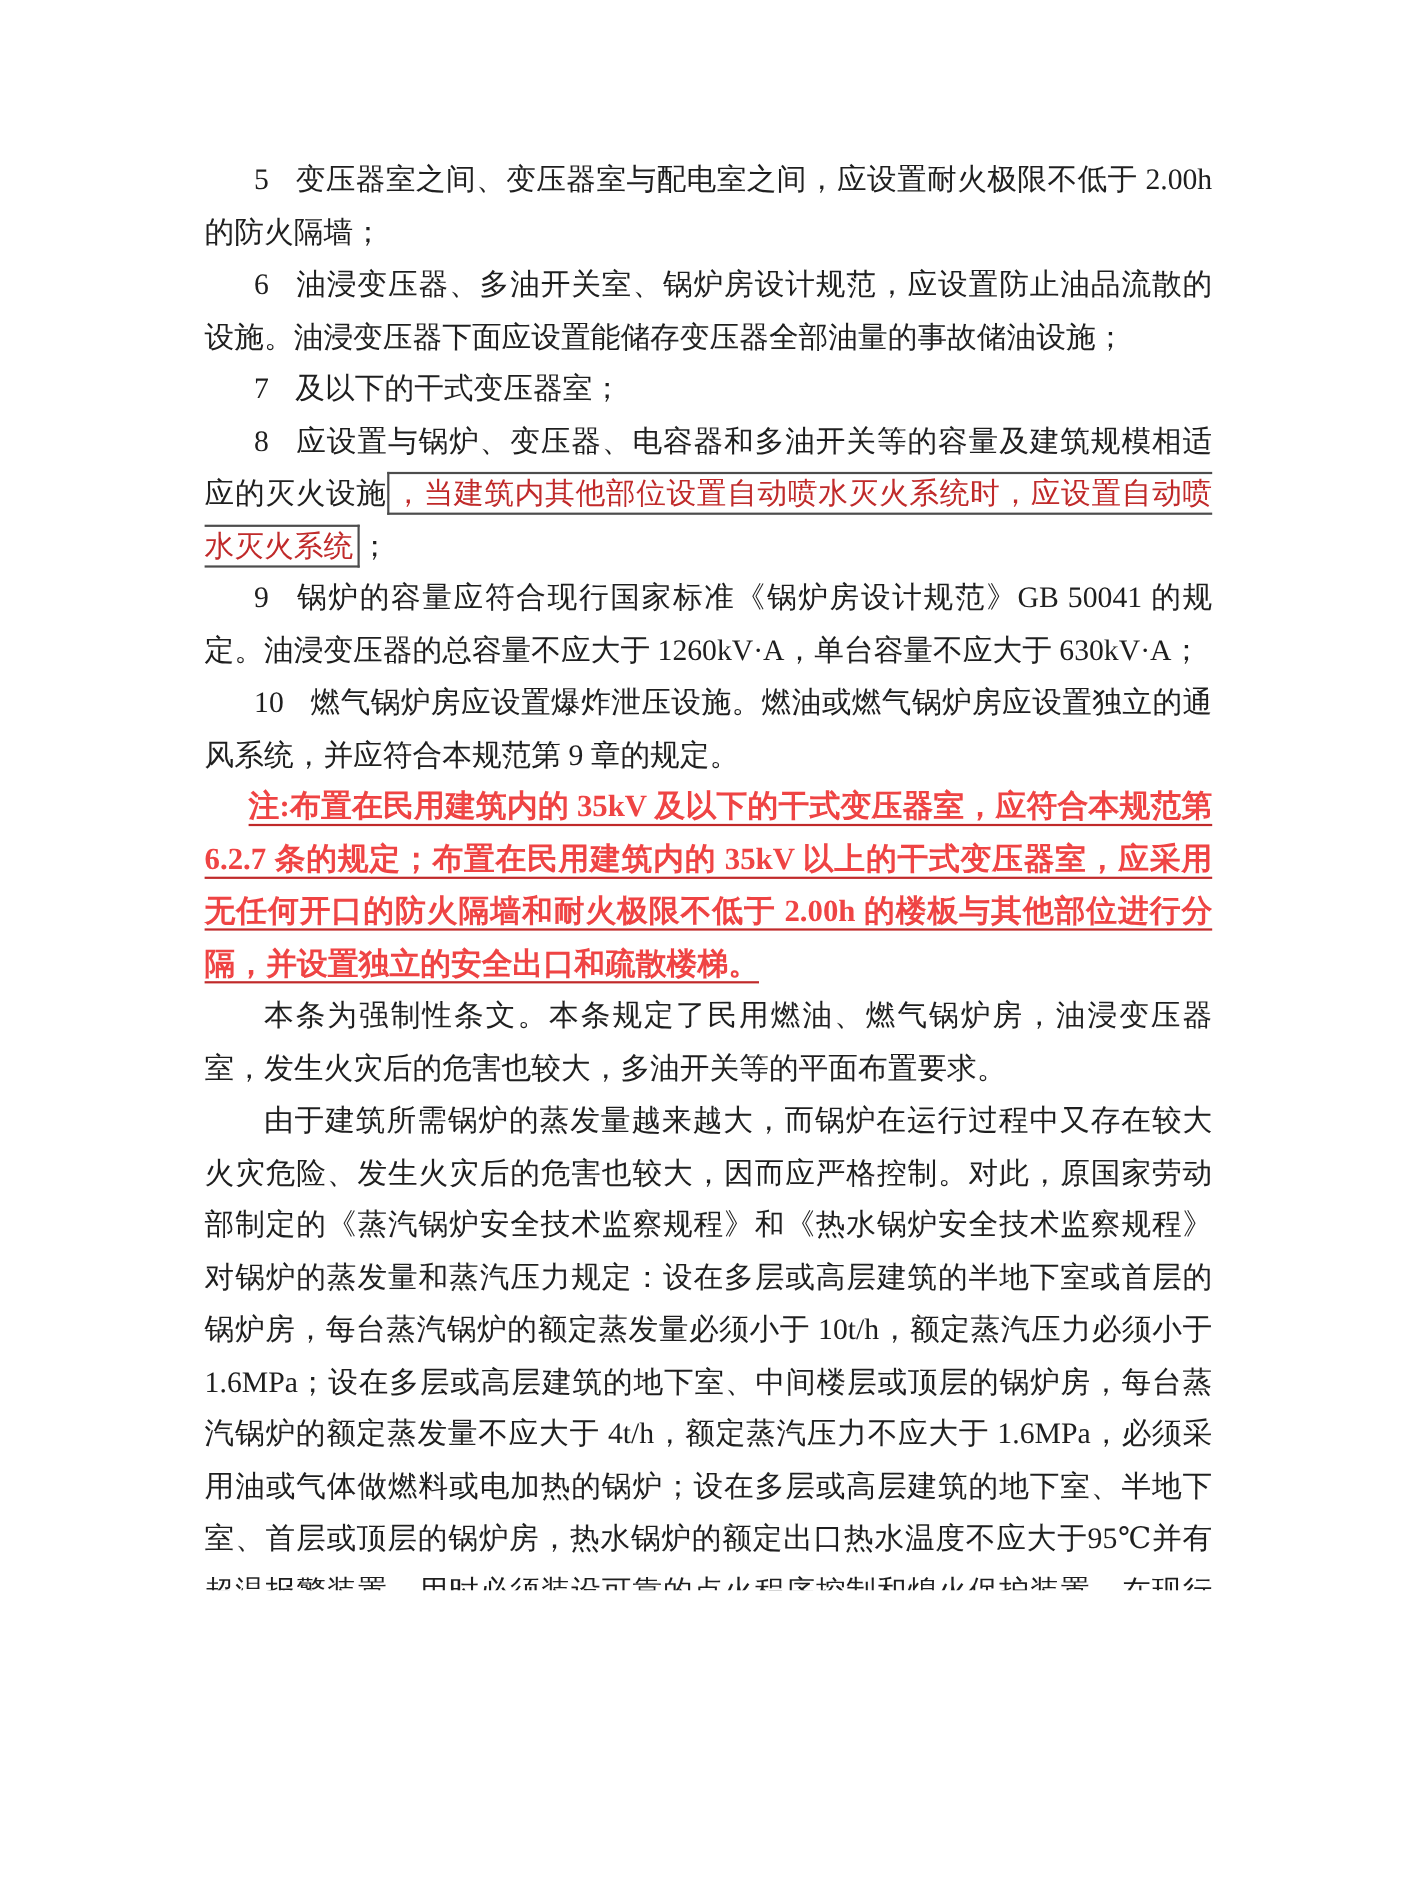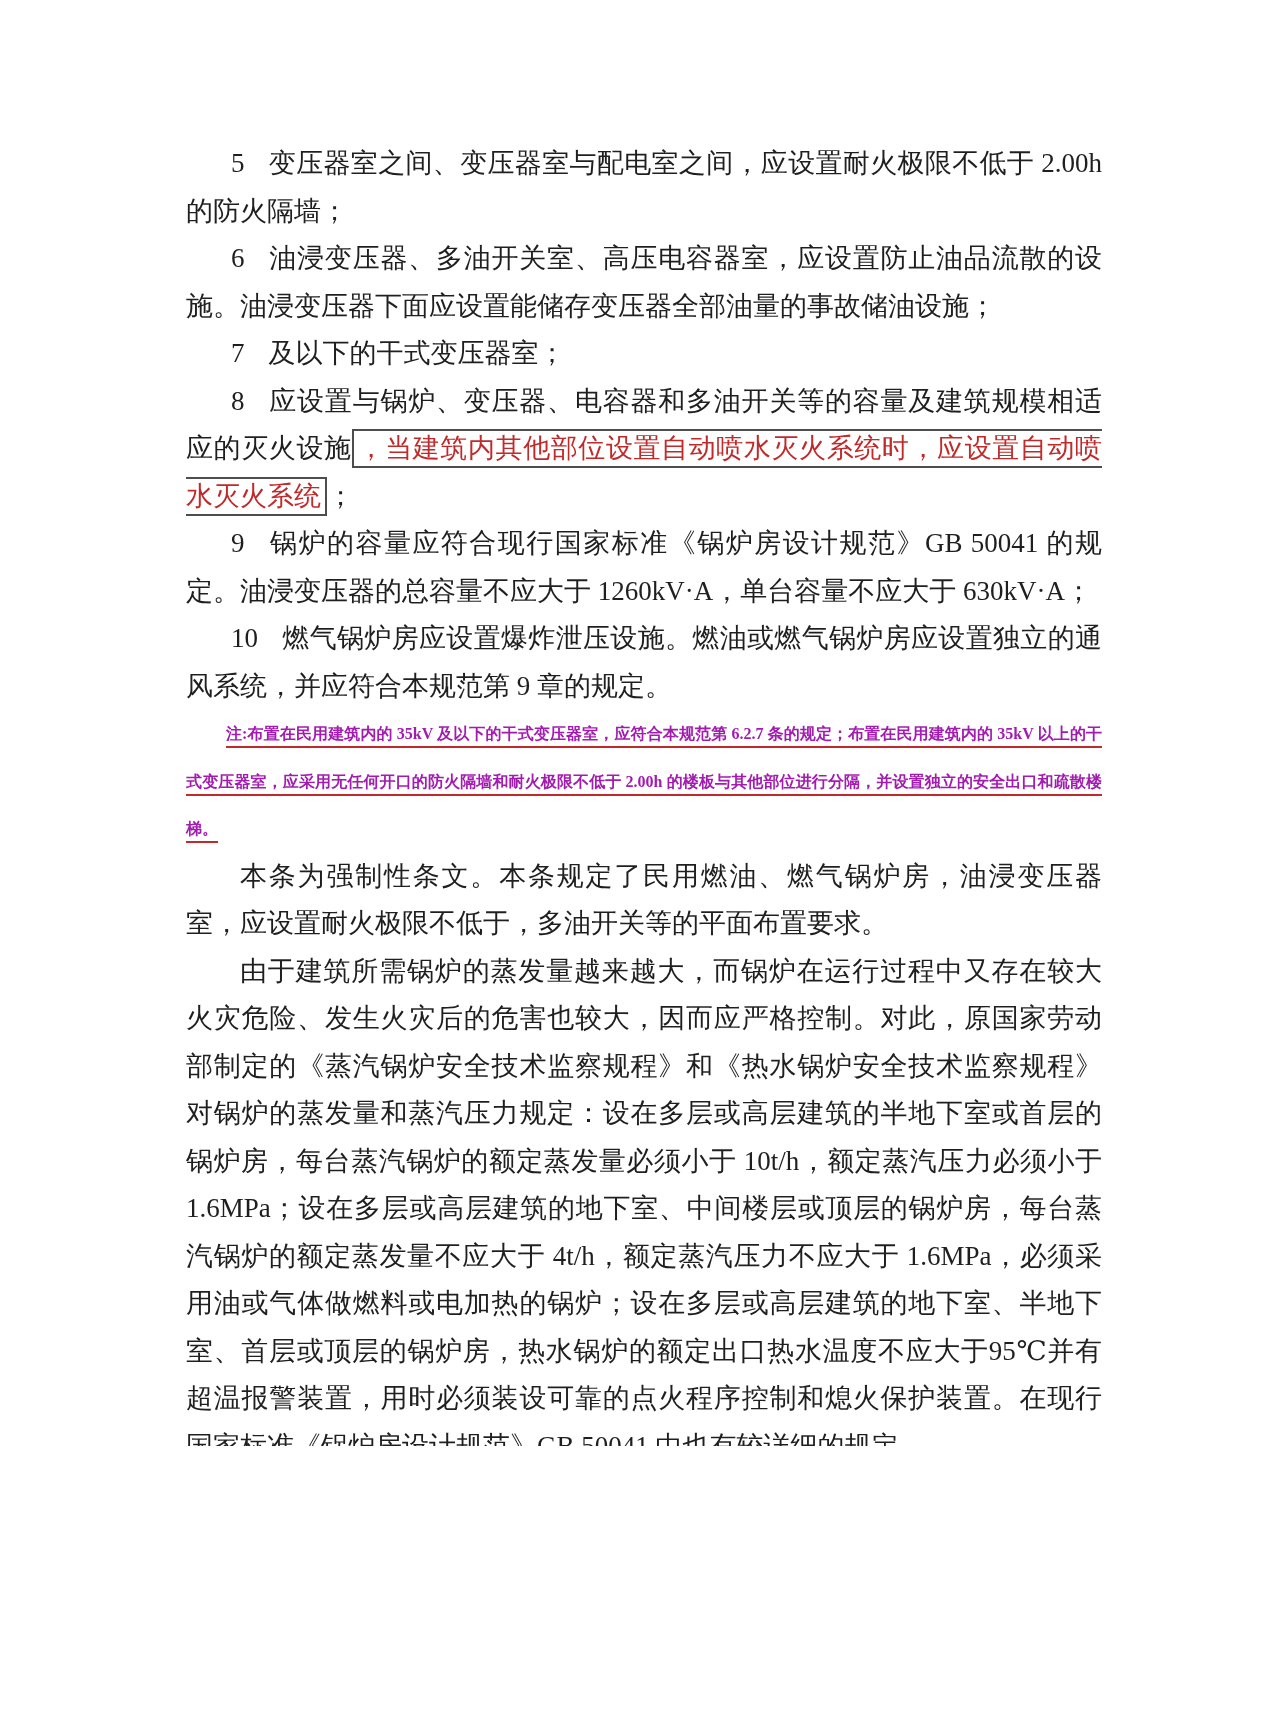--- a/index.html
+++ b/index.html
@@ -38,22 +38,22 @@
   }
   
   .boxed {
     color: #c02a2a;
     font-family: "Liberation Sans", "DejaVu Sans", sans-serif;
     border: 2px solid #4d4d4d;
     padding: 2px 4px 3px 4px;
   }
   
   .note {
-    color: #a21caf;
-    font-size: 16px;
+    color: #ef4444;
+    font-size: 28px;
     font-weight: 600;
     text-indent: 40px;
     text-decoration: underline;
     text-decoration-color: #c02a2a;
     text-decoration-thickness: 2px;
     text-underline-offset: 7px;
     font-family: Liberation Serif, serif;
   }
   .heading {
     font-family: "Liberation Sans", "DejaVu Sans", sans-serif;
@@ -75,32 +75,32 @@
   }
 </style>
 </head>
 <body>
 
 <div class="page">
   <div class="content">
 
     <p class="li"><span class="num">5</span><span>变压器室之间、变压器室与配电室之间，应设置耐火极限不低于 2.00h 的防火隔墙；</span></p>
 
-    <p class="li"><span class="num">6</span><span>油浸变压器、多油开关室、高压电容器室，应设置防止油品流散的设施。油浸变压器下面应设置能储存变压器全部油量的事故储油设施；</span></p>
+    <p class="li"><span class="num">6</span><span>油浸变压器、多油开关室、锅炉房设计规范，应设置防止油品流散的设施。油浸变压器下面应设置能储存变压器全部油量的事故储油设施；</span></p>
 
     <p class="li"><span class="num">7</span><span>及以下的干式变压器室；</span></p>
 
     <p class="li"><span class="num">8</span><span>应设置与锅炉、变压器、电容器和多油开关等的容量及建筑规模相适应的灭火设施</span><span class="boxed">，当建筑内其他部位设置自动喷水灭火系统时，应设置自动喷水灭火系统</span><span>；</span></p>
 
     <p class="li"><span class="num">9</span><span>锅炉的容量应符合现行国家标准《锅炉房设计规范》GB 50041 的规定。油浸变压器的总容量不应大于 1260kV·A，单台容量不应大于 630kV·A；</span></p>
 
     <p class="li"><span class="num">10</span><span>燃气锅炉房应设置爆炸泄压设施。燃油或燃气锅炉房应设置独立的通风系统，并应符合本规范第 9 章的规定。</span></p>
 
     <p class="note">注:布置在民用建筑内的 35kV 及以下的干式变压器室，应符合本规范第 6.2.7 条的规定；布置在民用建筑内的 35kV 以上的干式变压器室，应采用无任何开口的防火隔墙和耐火极限不低于 2.00h 的楼板与其他部位进行分隔，并设置独立的安全出口和疏散楼梯。</p>
 
 
-    <p class="body-par">本条为强制性条文。本条规定了民用燃油、燃气锅炉房，油浸变压器室，应设置耐火极限不低于，多油开关等的平面布置要求。</p>
+    <p class="body-par">本条为强制性条文。本条规定了民用燃油、燃气锅炉房，油浸变压器室，发生火灾后的危害也较大，多油开关等的平面布置要求。</p>
     <p class="body-par">由于建筑所需锅炉的蒸发量越来越大，而锅炉在运行过程中又存在较大火灾危险、发生火灾后的危害也较大，因而应严格控制。对此，原国家劳动部制定的《蒸汽锅炉安全技术监察规程》和《热水锅炉安全技术监察规程》对锅炉的蒸发量和蒸汽压力规定：设在多层或高层建筑的半地下室或首层的锅炉房，每台蒸汽锅炉的额定蒸发量必须小于 10t/h，额定蒸汽压力必须小于 1.6MPa；设在多层或高层建筑的地下室、中间楼层或顶层的锅炉房，每台蒸汽锅炉的额定蒸发量不应大于 4t/h，额定蒸汽压力不应大于 1.6MPa，必须采用油或气体做燃料或电加热的锅炉；设在多层或高层建筑的地下室、半地下室、首层或顶层的锅炉房，热水锅炉的额定出口热水温度不应大于95℃并有超温报警装置，用时必须装设可靠的点火程序控制和熄火保护装置。在现行国家标准《锅炉房设计规范》GB 50041 中也有较详细的规定。</p>
 
   </div>
 
   <div class="page-number">2</div>
 </div>
 
 </body></html>

